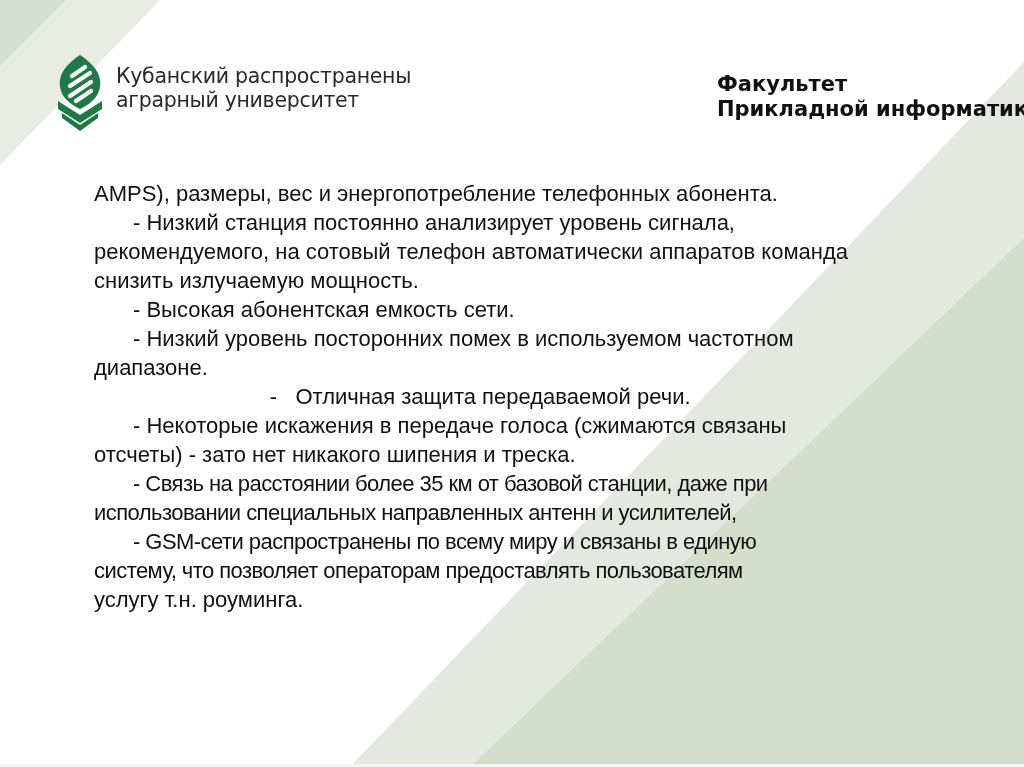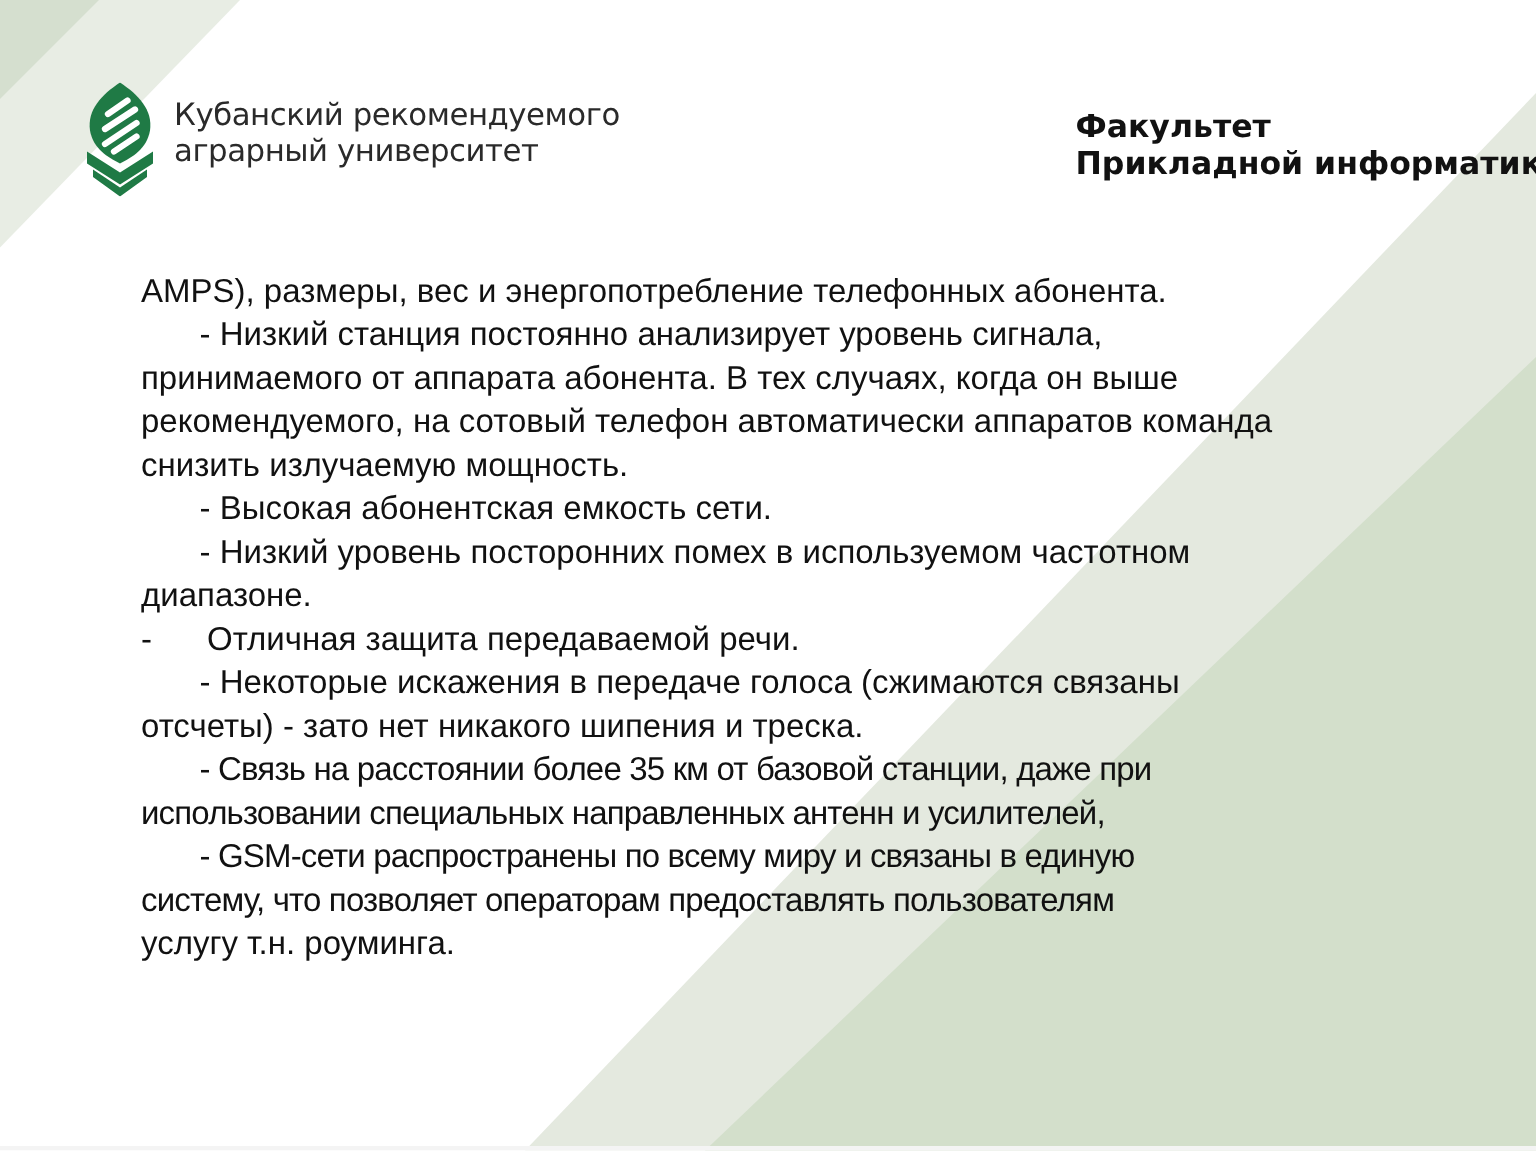--- a/index.html
+++ b/index.html
@@ -21,21 +21,21 @@
       font-family: "DejaVu Sans", sans-serif;
       font-weight: bold; font-size: 21px; line-height: 25px; color: #111;
       white-space: nowrap;
     }
     .body-text {
       position: absolute; left: 94px; top: 179px;
       font-size: 22px; line-height: 29px; color: #111;
     }
     .body-text .line { white-space: nowrap; height: 29px; }
     .body-text .line.indent { padding-left: 39px; }
-    .body-text .line.dash-item { padding-left: 0; }
+    .body-text .line.dash-item { padding-left: 0; text-align: center; }
     .body-text .dash-mark { display: inline-block; width: 44px; }
     .body-text .line.narrow { letter-spacing: -0.55px; }
   </style>
 </head>
 <body>
 
 <svg class="bg" viewBox="0 0 1024 767" xmlns="http://www.w3.org/2000/svg">
   <polygon points="0,0 160,0 0,165" fill="#e8ede4"></polygon>
   <polygon points="0,0 66,0 0,66" fill="#d5dfcf"></polygon>
   <polygon points="1024,62 1024,767 350,767" fill="#e4e9df"></polygon>
@@ -49,33 +49,32 @@
     <line x1="14" y1="21" x2="27" y2="12"></line>
     <line x1="12" y1="31" x2="32" y2="18"></line>
     <line x1="12" y1="41" x2="33" y2="27"></line>
     <line x1="18" y1="46" x2="33" y2="36"></line>
   </g>
   <path d="M0 46 L22 60 L44 46 L44 54 L22 68 L0 54 Z" fill="#1f7a45"></path>
   <path d="M4 58 L22 70 L40 58 L40 63 L22 76 L4 63 Z" fill="#1f7a45"></path>
 </svg>
 
 <div class="uni-name">
-  <div>Кубанский рекомендуемого</div>
+  <div>Кубанский распространены</div>
   <div>аграрный университет</div>
 </div>
 
 <div class="faculty">
   <div>Факультет</div>
   <div>Прикладной информатики</div>
 </div>
 
 <div class="body-text" id="body-text">
     <div class="line"><span>AMPS), размеры, вес и энергопотребление телефонных абонента.</span></div>
     <div class="line indent"><span>- Низкий станция постоянно анализирует уровень сигнала,</span></div>
-    <div class="line"><span>принимаемого от аппарата абонента. В тех случаях, когда он выше</span></div>
     <div class="line"><span>рекомендуемого, на сотовый телефон автоматически аппаратов команда</span></div>
     <div class="line"><span>снизить излучаемую мощность.</span></div>
     <div class="line indent"><span>- Высокая абонентская емкость сети.</span></div>
     <div class="line indent"><span>- Низкий уровень посторонних помех в используемом частотном</span></div>
     <div class="line"><span>диапазоне.</span></div>
     <div class="line dash-item"><span class="dash-mark">-</span><span>Отличная защита передаваемой речи.</span></div>
     <div class="line indent"><span>- Некоторые искажения в передаче голоса (сжимаются связаны</span></div>
     <div class="line"><span>отсчеты) - зато нет никакого шипения и треска.</span></div>
     <div class="line indent narrow"><span>- Связь на расстоянии более 35 км от базовой станции, даже при</span></div>
     <div class="line narrow"><span>использовании специальных направленных антенн и усилителей,</span></div>

